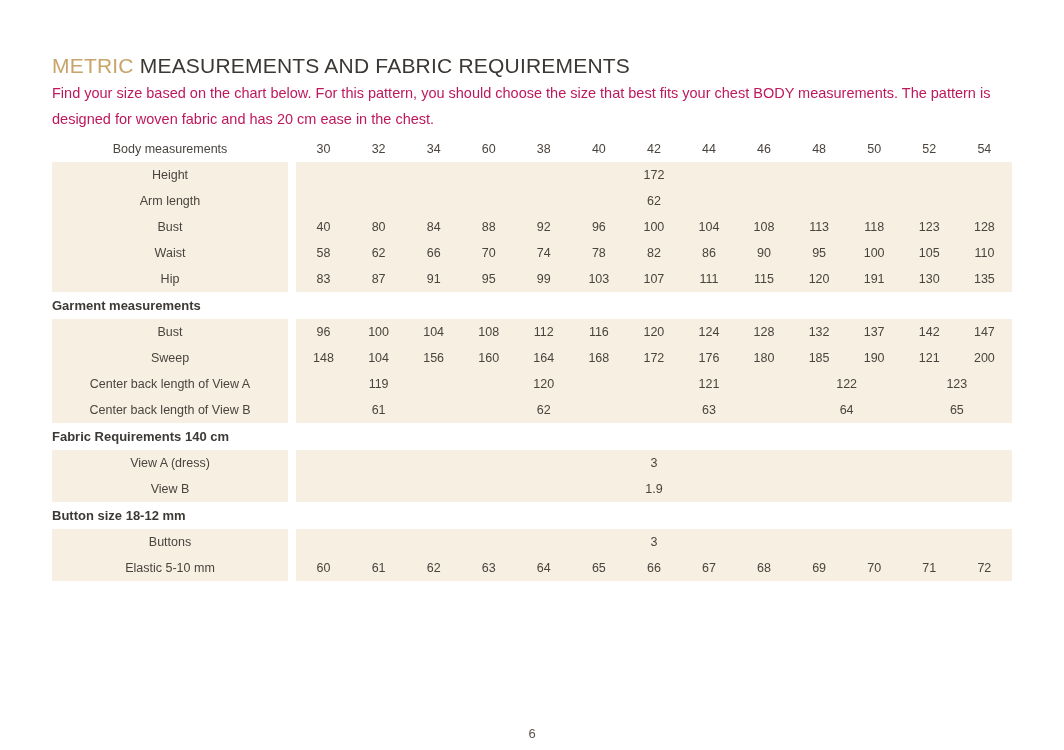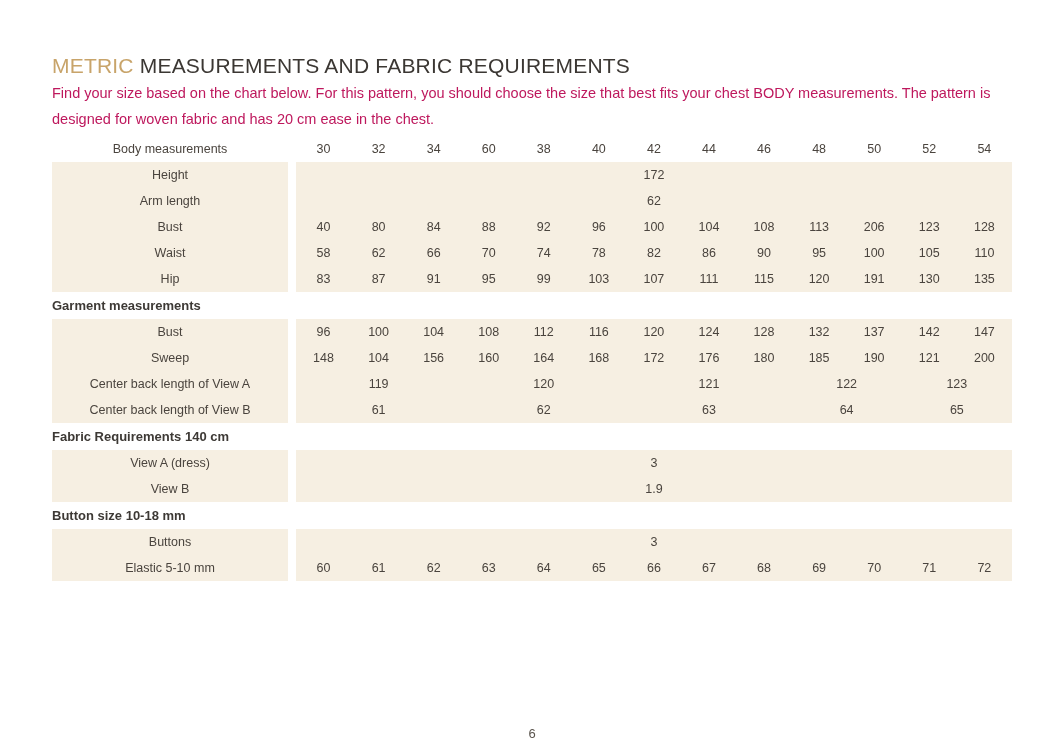--- a/index.html
+++ b/index.html
@@ -141,21 +141,21 @@
           <td class="num">40</td>
           <td class="num">80</td>
           <td class="num">84</td>
           <td class="num">88</td>
           <td class="num">92</td>
           <td class="num">96</td>
           <td class="num">100</td>
           <td class="num">104</td>
           <td class="num">108</td>
           <td class="num">113</td>
-          <td class="num">206</td>
+          <td class="num">118</td>
           <td class="num">123</td>
           <td class="num">128</td>
         </tr>
         <tr class="band">
           <td class="label">Waist</td>
           <td class="gap"></td>
           <td class="num">58</td>
           <td class="num">62</td>
           <td class="num">66</td>
           <td class="num">70</td>
@@ -248,21 +248,21 @@
           <td class="label">View A (dress)</td>
           <td class="gap"></td>
           <td class="num" colspan="13">3</td>
         </tr>
         <tr class="band">
           <td class="label">View B</td>
           <td class="gap"></td>
           <td class="num" colspan="13">1.9</td>
         </tr>
         <tr class="section">
-          <td colspan="15" class="section-label">Button size 10-18 mm</td>
+          <td colspan="15" class="section-label">Button size 18-12 mm</td>
         </tr>
         <tr class="band">
           <td class="label">Buttons</td>
           <td class="gap"></td>
           <td class="num" colspan="13">3</td>
         </tr>
         <tr class="band">
           <td class="label">Elastic 5-10 mm</td>
           <td class="gap"></td>
           <td class="num">60</td>

